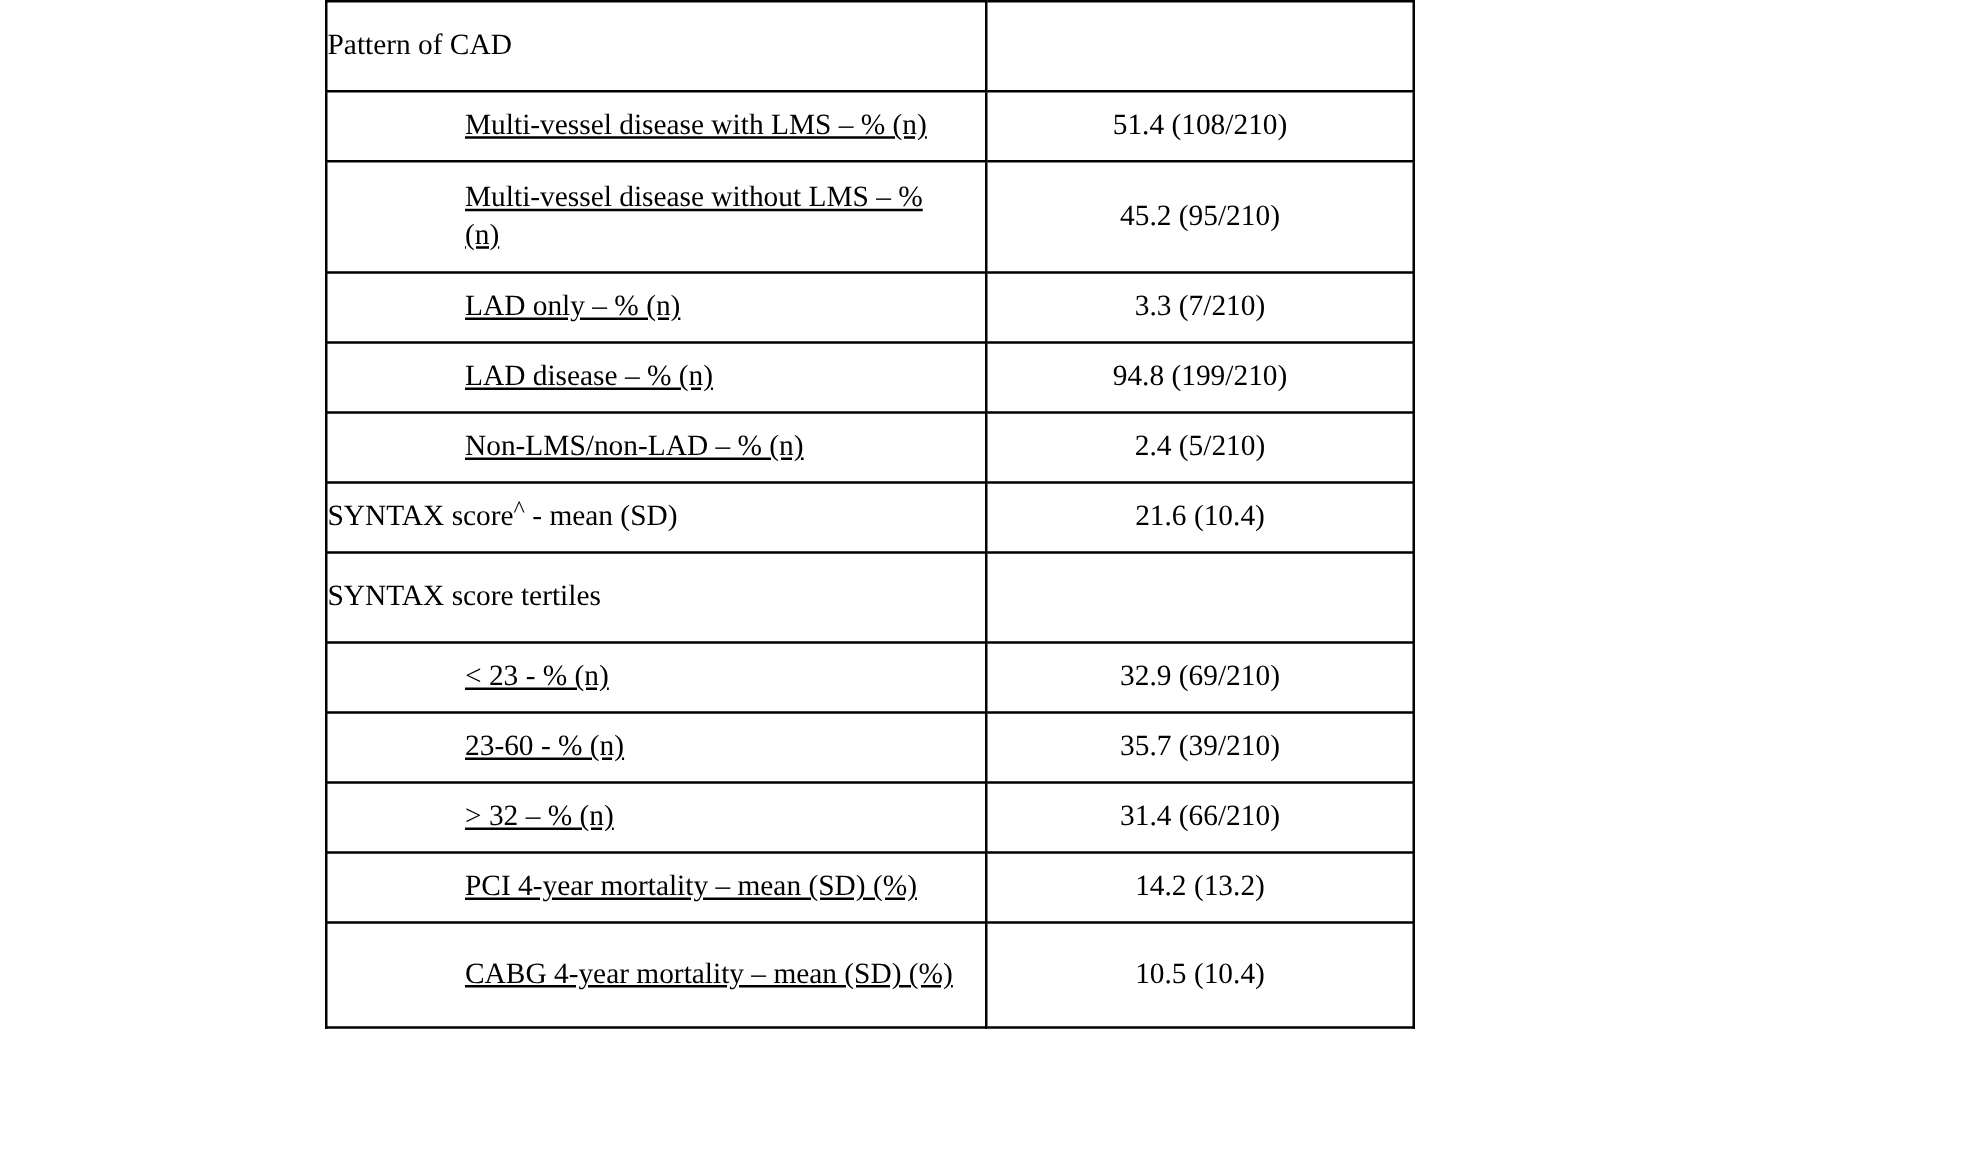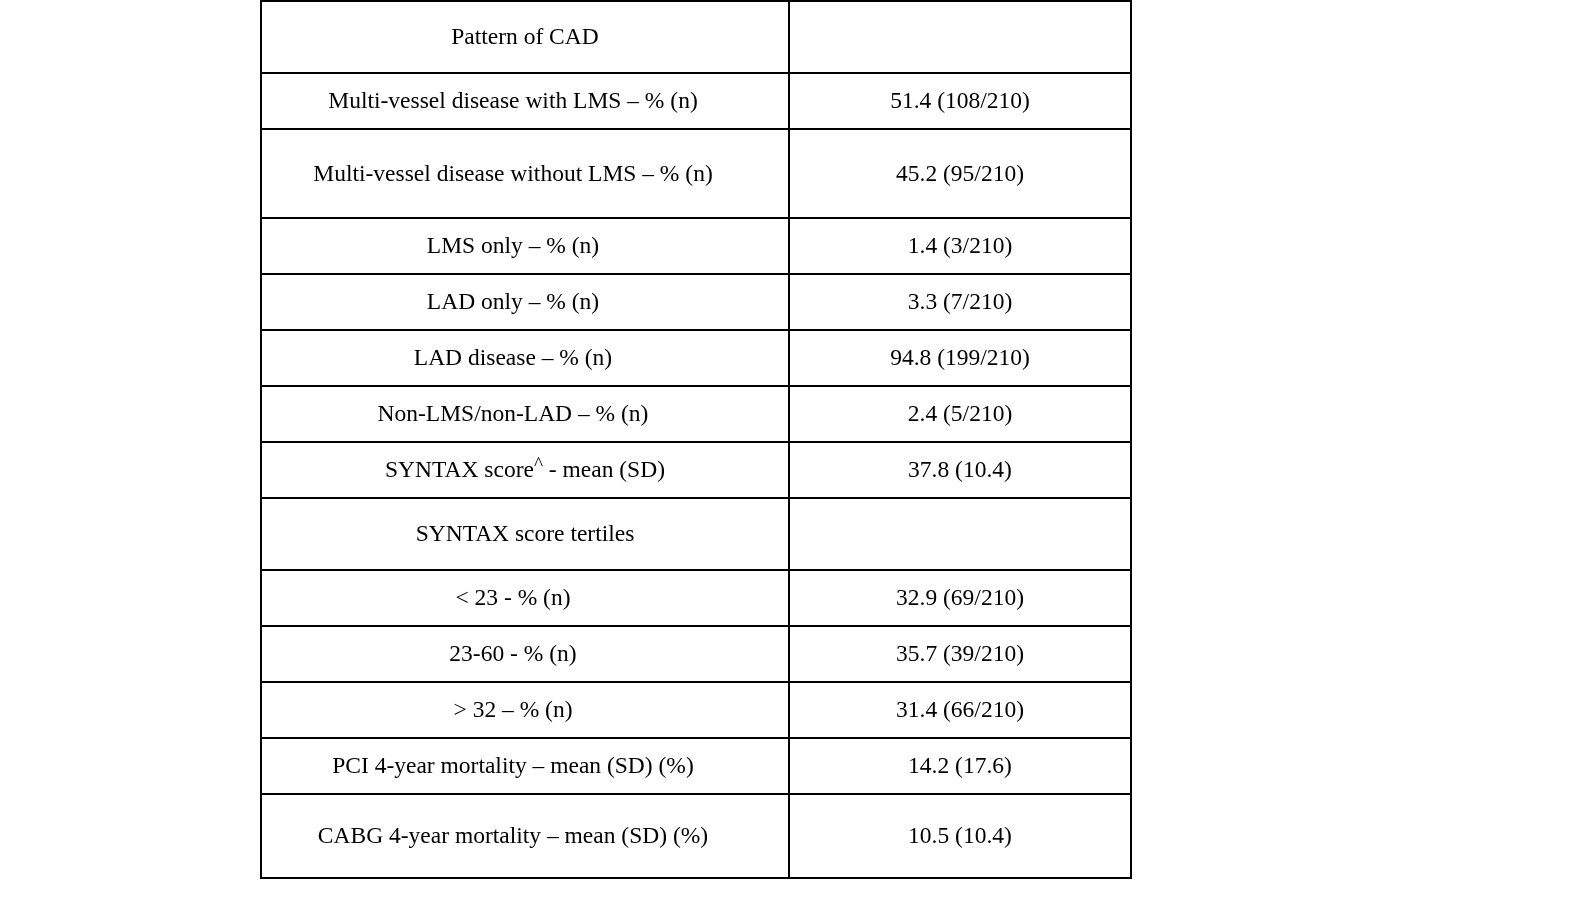--- a/index.html
+++ b/index.html
@@ -36,24 +36,26 @@
     vertical-align: middle;
     font-size: 23.5px;
     line-height: 1.24;
     padding: 0;
   }
   col.col-label { width: 528px; }
   col.col-value { width: 342px; }
 
   .cell-label {
     padding: 8px 10px 8px 14px;
-    text-align: center;
+    text-align: left;
   }
   .cell-label.indent {
+    padding-left: 110px;
     padding-right: 24px;
+    text-decoration: underline;
   }
   .cell-value {
     text-align: center;
     padding: 8px 10px;
     margin-left: 41px;
   }
   .cell-value.empty {
     padding: 8px 10px;
   }
   sup.caret {
@@ -83,58 +85,54 @@
           </tr>
           <tr class="h-54">
             <td class="cell-label indent">Multi-vessel disease with LMS – % (n)</td>
             <td class="cell-value">51.4 (108/210)</td>
           </tr>
           <tr class="h-87">
             <td class="cell-label indent">Multi-vessel disease without LMS – % (n)</td>
             <td class="cell-value">45.2 (95/210)</td>
           </tr>
           <tr class="h-54">
-            <td class="cell-label indent">LMS only – % (n)</td>
-            <td class="cell-value">1.4 (3/210)</td>
-          </tr>
-          <tr class="h-54">
             <td class="cell-label indent">LAD only – % (n)</td>
             <td class="cell-value">3.3 (7/210)</td>
           </tr>
           <tr class="h-54">
             <td class="cell-label indent">LAD disease – % (n)</td>
             <td class="cell-value">94.8 (199/210)</td>
           </tr>
           <tr class="h-54">
             <td class="cell-label indent">Non-LMS/non-LAD – % (n)</td>
             <td class="cell-value">2.4 (5/210)</td>
           </tr>
           <tr class="h-54">
             <td class="cell-label">SYNTAX score<sup class="caret">^</sup> - mean (SD)</td>
-            <td class="cell-value">37.8 (10.4)</td>
+            <td class="cell-value">21.6 (10.4)</td>
           </tr>
           <tr class="h-54">
             <td class="cell-label">SYNTAX score tertiles</td>
             <td class="cell-value empty"></td>
           </tr>
           <tr class="h-54">
             <td class="cell-label indent">&lt; 23 - % (n)</td>
             <td class="cell-value">32.9 (69/210)</td>
           </tr>
           <tr class="h-54">
             <td class="cell-label indent">23-60 - % (n)</td>
             <td class="cell-value">35.7 (39/210)</td>
           </tr>
           <tr class="h-54">
             <td class="cell-label indent">&gt; 32 – % (n)</td>
             <td class="cell-value">31.4 (66/210)</td>
           </tr>
           <tr class="h-54">
             <td class="cell-label indent">PCI 4-year mortality – mean (SD) (%)</td>
-            <td class="cell-value">14.2 (17.6)</td>
+            <td class="cell-value">14.2 (13.2)</td>
           </tr>
           <tr class="h-82">
             <td class="cell-label indent">CABG 4-year mortality – mean (SD) (%)</td>
             <td class="cell-value">10.5 (10.4)</td>
           </tr>
         </tbody>
     </table>
   </div>
 </div>
 

